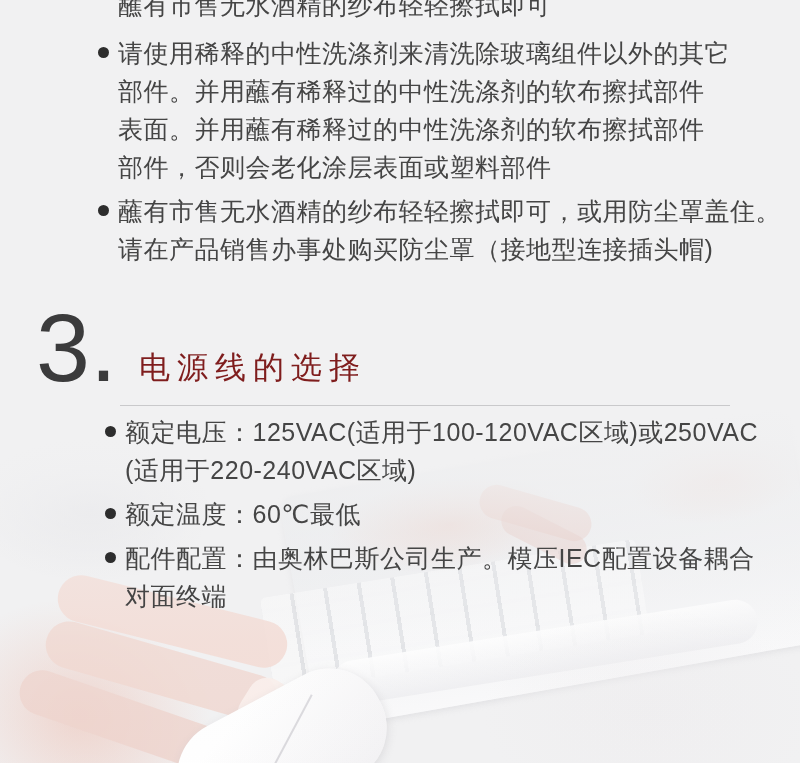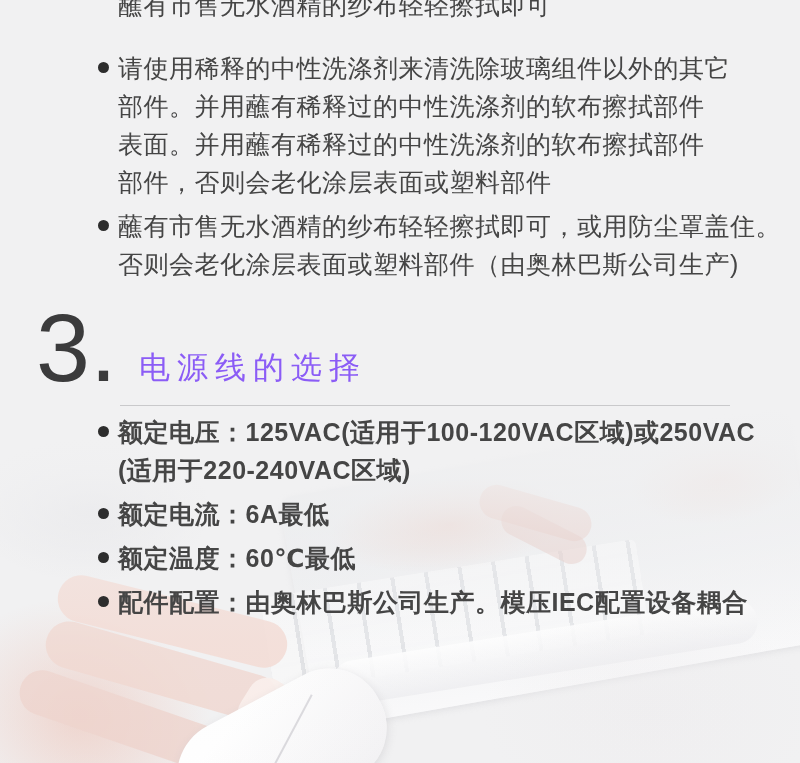--- a/index.html
+++ b/index.html
@@ -108,45 +108,45 @@
   
   .content { position: absolute; inset: 0; z-index: 1; }
 
   .tline {
     font-size: 25px; line-height: 38px; letter-spacing: 0.5px;
     white-space: nowrap; color: #454545;
   }
 
   .care-block { position: absolute; left: 118px; top: -14px; }
   .bullet-list { list-style: none; }
-  .care-block .bullet-list { margin-top: 25px; }
+  .care-block .bullet-list { margin-top: 10px; }
   .bullet-list li { position: relative; }
   .bullet-list li + li { margin-top: 6px; }
   .bullet-list li::before {
     content: ""; position: absolute; left: -20px; top: 13px;
     width: 11px; height: 11px; border-radius: 50%; background: #2d2d2d;
   }
 
   .section-heading {
     position: absolute; left: 36px; top: 299px;
     display: flex; align-items: flex-end;
   }
   .section-number {
     font-size: 97px; line-height: 1; font-weight: 400; color: #3b3b3c;
   }
   .section-title {
-    font-size: 31px; line-height: 36px; font-weight: 500; color: #8b5cf6;
+    font-size: 31px; line-height: 36px; font-weight: 500; color: #7f1d1d;
     letter-spacing: 7px; margin-left: 22px; margin-bottom: 10px; white-space: nowrap;
   }
   .heading-divider {
     position: absolute; left: 120px; top: 405px; width: 610px; height: 1px;
     background: #c9c9cb;
   }
 
-  .power-block { position: absolute; left: 118px; top: 413px; font-weight: bold; }
+  .power-block { position: absolute; left: 125px; top: 413px; }
 </style>
 </head>
 <body>
 
 <div class="photo-layer">
   <div class="sleeve-blob"></div>
   <div class="laptop-body"></div>
   <div class="laptop-keyboard"></div>
   <div class="laptop-front-edge"></div>
   <div class="arm-right"></div>
@@ -171,42 +171,40 @@
     <div class="tline">蘸有市售无水酒精的纱布轻轻擦拭即可</div>
     <ul class="bullet-list">
       <li>
         <div class="tline">请使用稀释的中性洗涤剂来清洗除玻璃组件以外的其它</div>
         <div class="tline">部件。并用蘸有稀释过的中性洗涤剂的软布擦拭部件</div>
         <div class="tline">表面。并用蘸有稀释过的中性洗涤剂的软布擦拭部件</div>
         <div class="tline">部件，否则会老化涂层表面或塑料部件</div>
       </li>
       <li>
         <div class="tline">蘸有市售无水酒精的纱布轻轻擦拭即可，或用防尘罩盖住。</div>
-        <div class="tline">否则会老化涂层表面或塑料部件（由奥林巴斯公司生产)</div>
+        <div class="tline">请在产品销售办事处购买防尘罩（接地型连接插头帽)</div>
       </li>
     </ul>
   </div>
 
   <div class="section-heading">
     <div class="section-number">3.</div>
     <div class="section-title">电源线的选择</div>
   </div>
   <div class="heading-divider"></div>
 
   <div class="power-block">
     <ul class="bullet-list">
       <li>
         <div class="tline">额定电压：125VAC(适用于100-120VAC区域)或250VAC</div>
         <div class="tline">(适用于220-240VAC区域)</div>
       </li>
       <li>
-        <div class="tline">额定电流：6A最低</div>
-      </li>
-      <li>
         <div class="tline">额定温度：60℃最低</div>
       </li>
       <li>
         <div class="tline">配件配置：由奥林巴斯公司生产。模压IEC配置设备耦合</div>
+        <div class="tline">对面终端</div>
       </li>
     </ul>
   </div>
 
 </div>
 
 </body></html>

